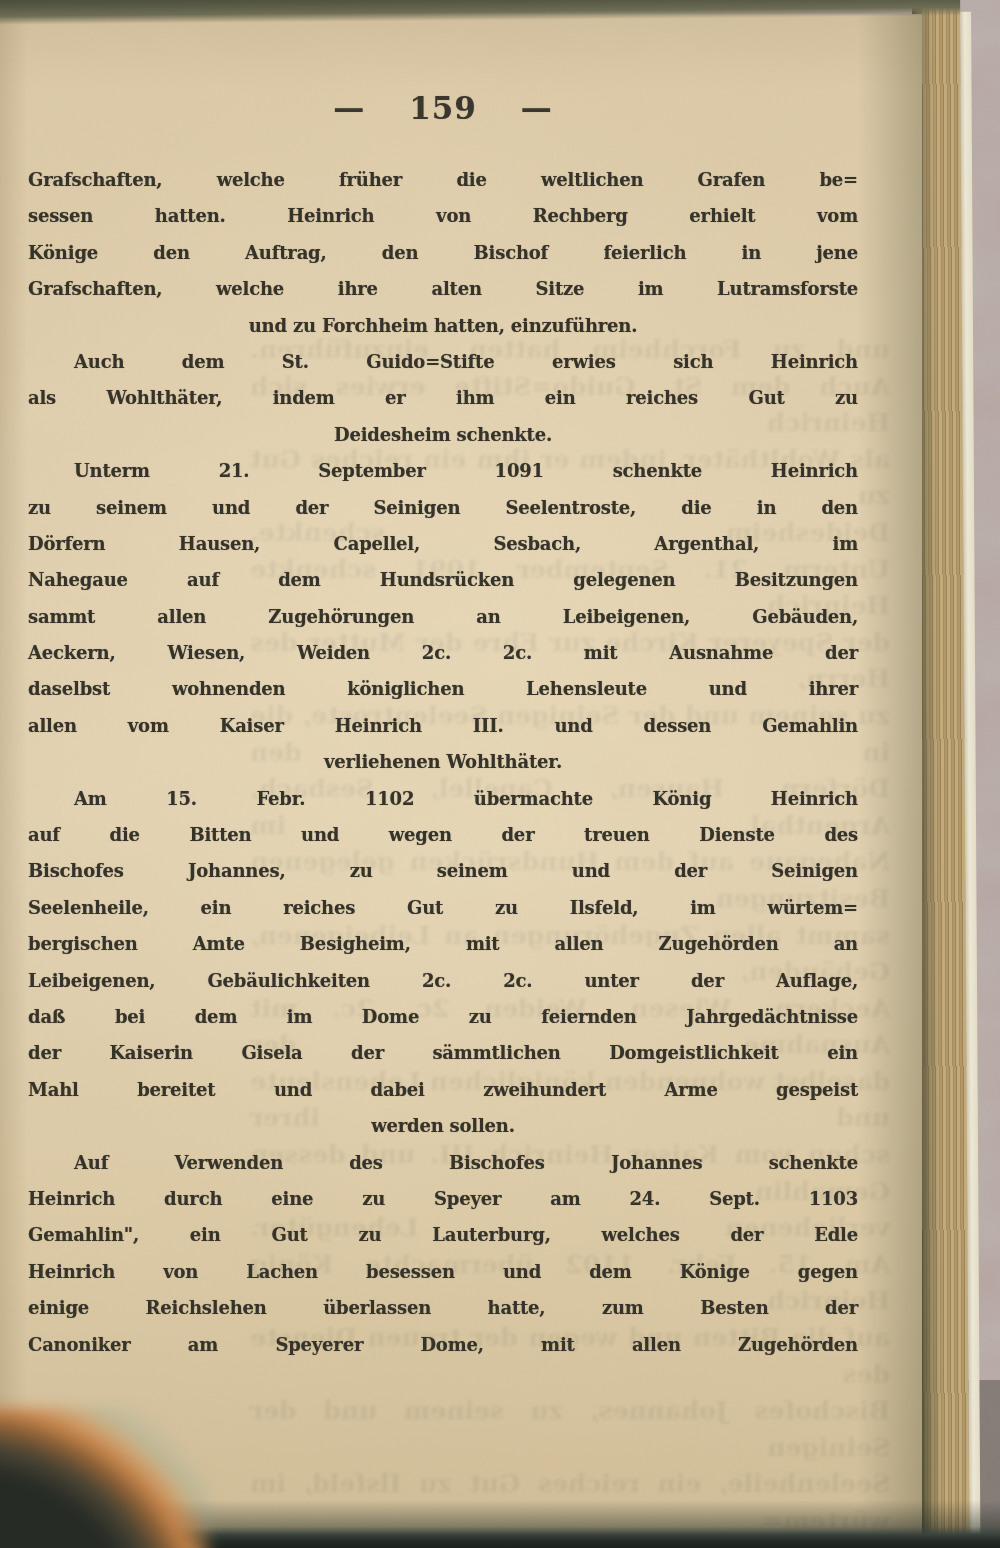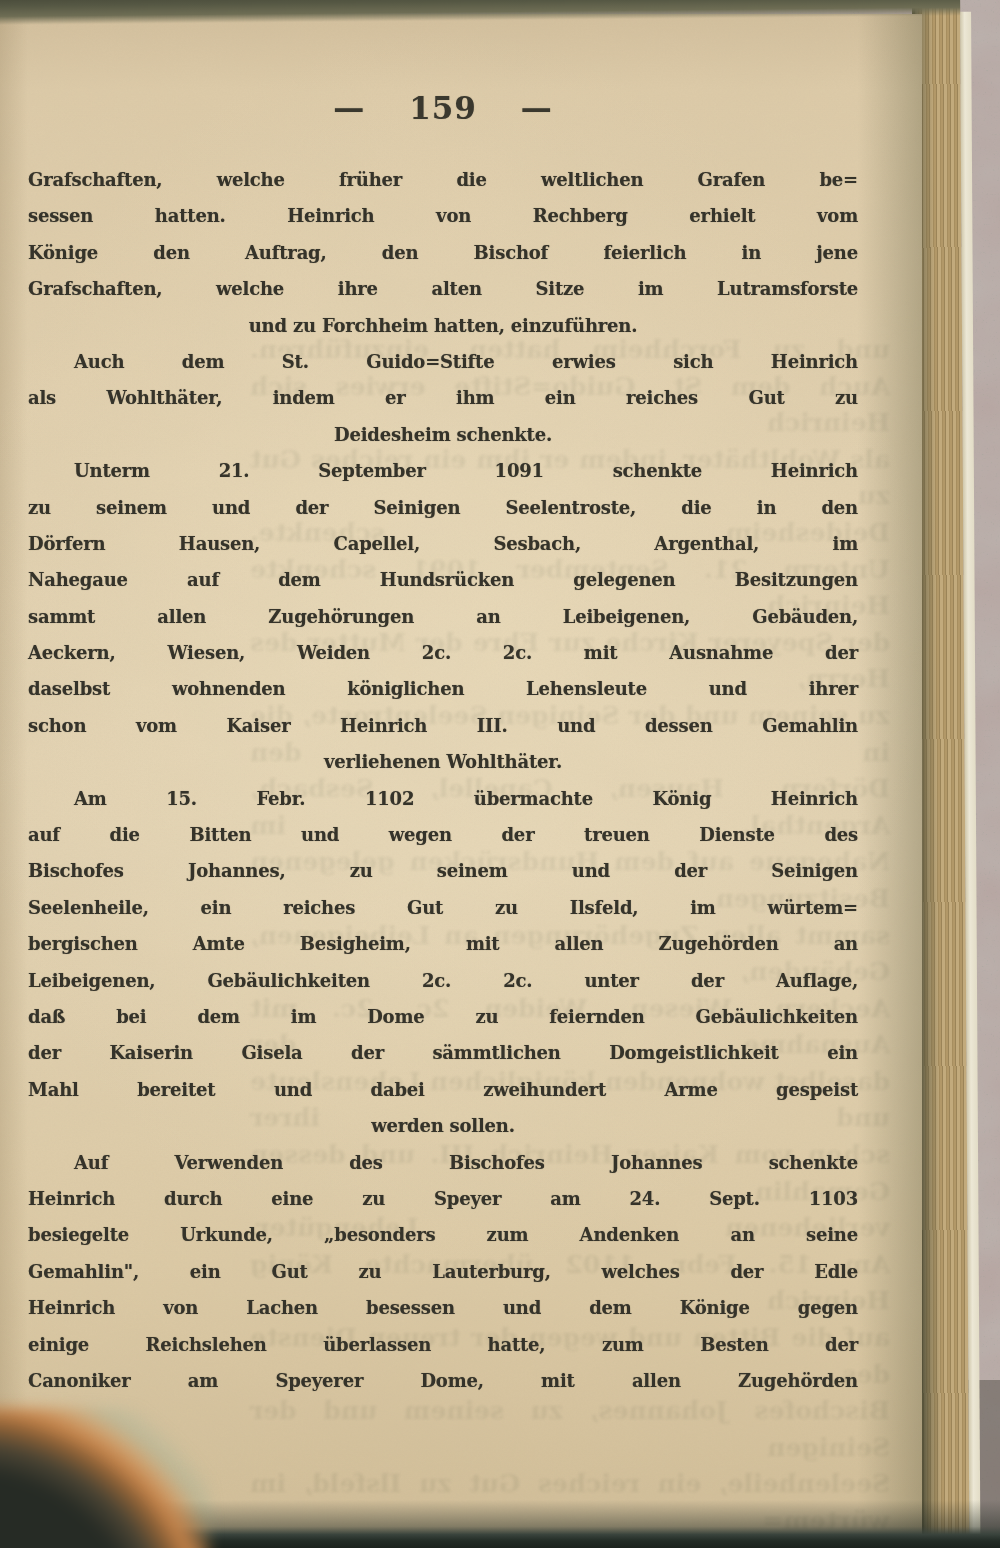--- a/index.html
+++ b/index.html
@@ -140,35 +140,34 @@
         <div class="line j indent">Auch dem St. Guido=Stifte erwies sich Heinrich</div>
         <div class="line j">als Wohlthäter, indem er ihm ein reiches Gut zu</div>
         <div class="line l">Deidesheim schenkte.</div>
         <div class="line j indent">Unterm 21. September 1091 schenkte Heinrich</div>
         <div class="line j">zu seinem und der Seinigen Seelentroste, die in den</div>
         <div class="line j">Dörfern Hausen, Capellel, Sesbach, Argenthal, im</div>
         <div class="line j">Nahegaue auf dem Hundsrücken gelegenen Besitzungen</div>
         <div class="line j">sammt allen Zugehörungen an Leibeigenen, Gebäuden,</div>
         <div class="line j">Aeckern, Wiesen, Weiden 2c. 2c. mit Ausnahme der</div>
         <div class="line j">daselbst wohnenden königlichen Lehensleute und ihrer</div>
-        <div class="line j">schon vom Kaiser Heinrich III. und dessen Gemahlin</div>
+        <div class="line j">allen vom Kaiser Heinrich III. und dessen Gemahlin</div>
         <div class="line l">verliehenen Wohlthäter.</div>
         <div class="line j indent">Am 15. Febr. 1102 übermachte König Heinrich</div>
         <div class="line j">auf die Bitten und wegen der treuen Dienste des</div>
         <div class="line j">Bischofes Johannes, zu seinem und der Seinigen</div>
         <div class="line j">Seelenheile, ein reiches Gut zu Ilsfeld, im würtem=</div>
         <div class="line j">bergischen Amte Besigheim, mit allen Zugehörden an</div>
         <div class="line j">Leibeigenen, Gebäulichkeiten 2c. 2c. unter der Auflage,</div>
-        <div class="line j">daß bei dem im Dome zu feiernden Gebäulichkeiten</div>
+        <div class="line j">daß bei dem im Dome zu feiernden Jahrgedächtnisse</div>
         <div class="line j">der Kaiserin Gisela der sämmtlichen Domgeistlichkeit ein</div>
         <div class="line j">Mahl bereitet und dabei zweihundert Arme gespeist</div>
         <div class="line l">werden sollen.</div>
         <div class="line j indent">Auf Verwenden des Bischofes Johannes schenkte</div>
         <div class="line j">Heinrich durch eine zu Speyer am 24. Sept. 1103</div>
-        <div class="line j">besiegelte Urkunde, „besonders zum Andenken an seine</div>
         <div class="line j">Gemahlin", ein Gut zu Lauterburg, welches der Edle</div>
         <div class="line j">Heinrich von Lachen besessen und dem Könige gegen</div>
         <div class="line j">einige Reichslehen überlassen hatte, zum Besten der</div>
         <div class="line j">Canoniker am Speyerer Dome, mit allen Zugehörden</div>
       </div>
   </div>
 
   <div class="top-edge"></div>
 
   <div class="bottom-band"></div>

